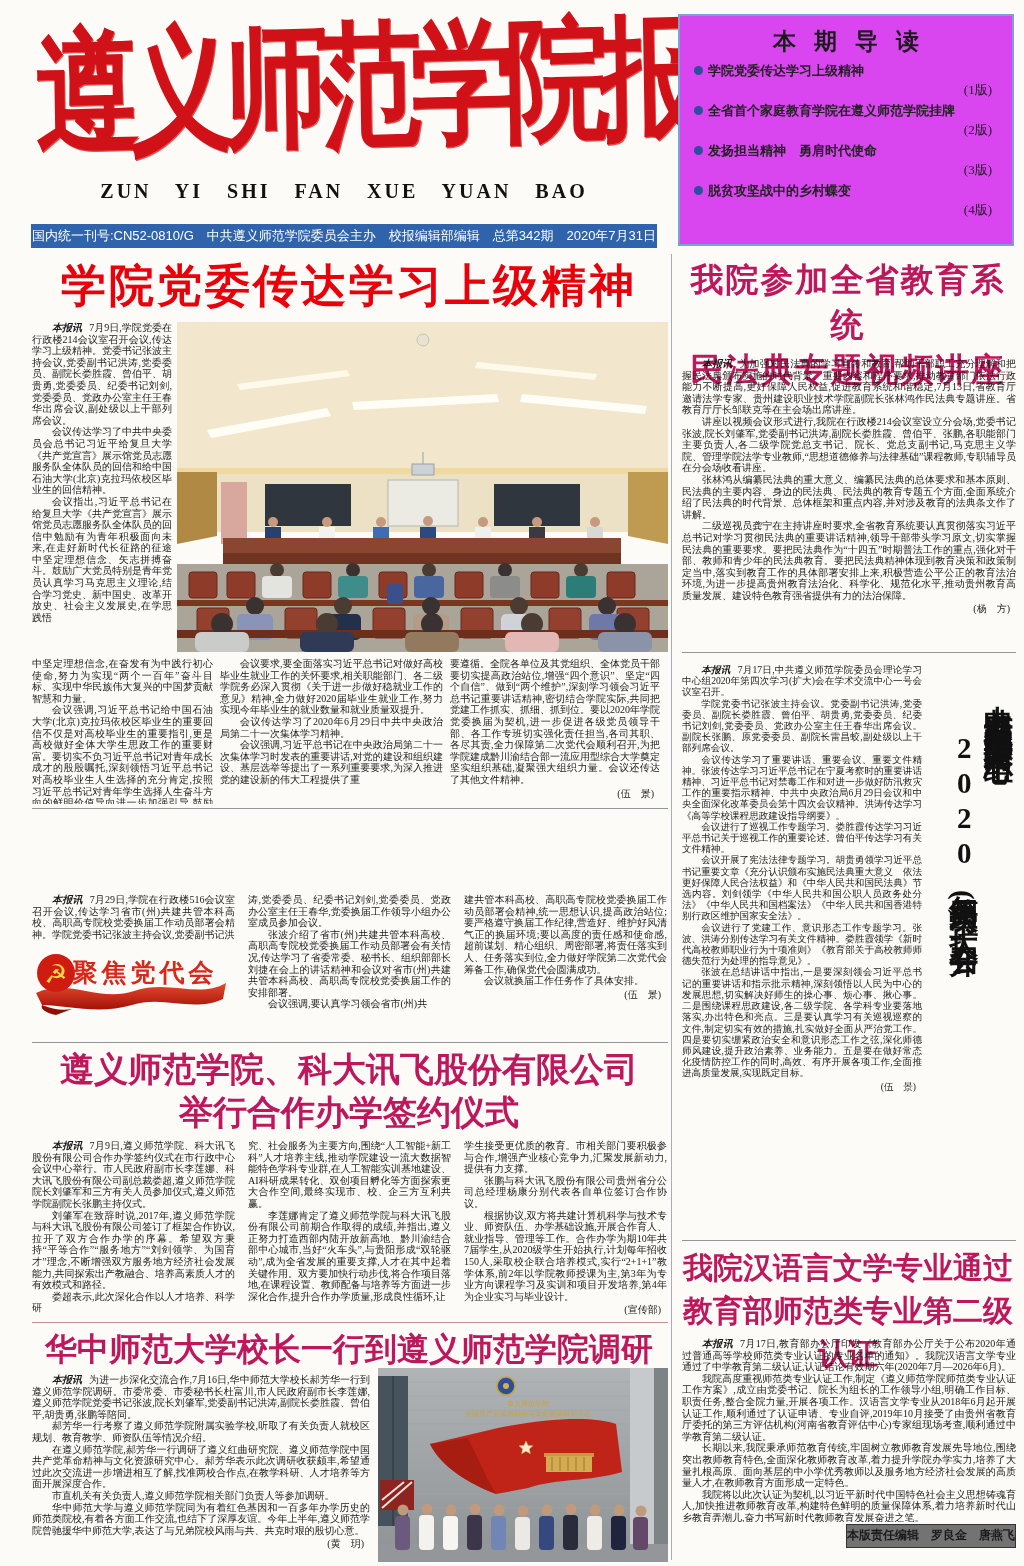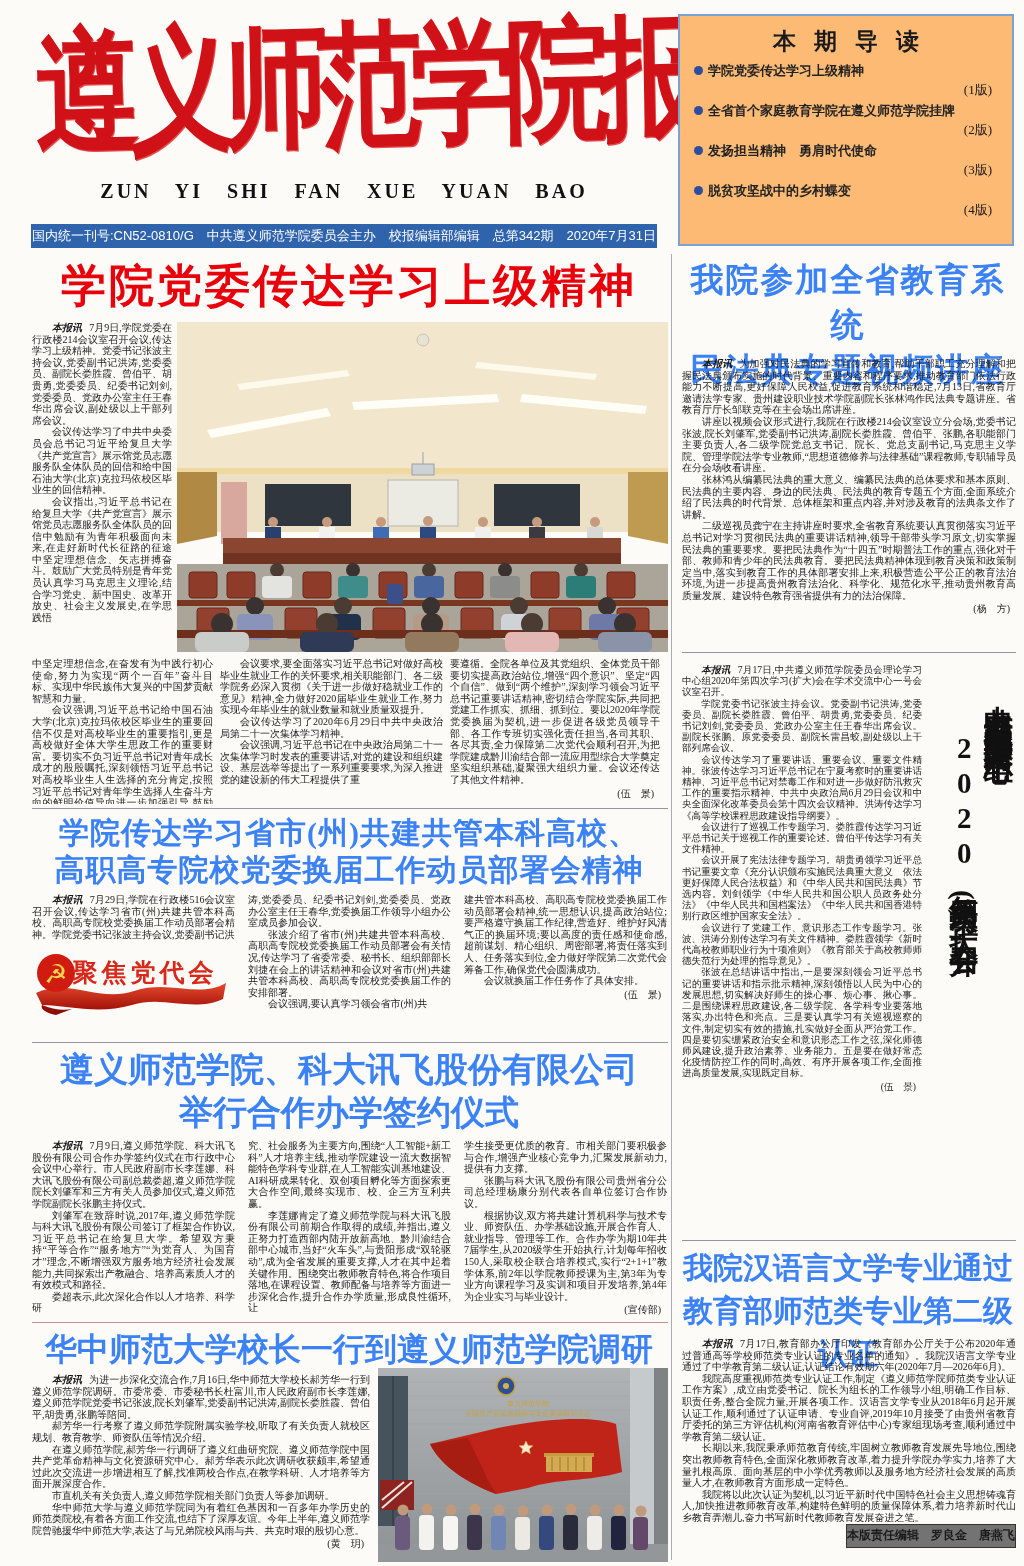--- a/index.html
+++ b/index.html
@@ -11,30 +11,30 @@
     font-size:104px;letter-spacing:-10px;white-space:nowrap;
     transform:scaleY(1.28) rotate(-1.2deg);transform-origin:left top;
     text-shadow:1px 1px 0 #e5504f;}
   .pinyin{position:absolute;left:30px;top:180px;width:628px;text-align:center;
     font-size:20px;font-weight:bold;letter-spacing:3px;word-spacing:16px;color:#111;}
   .infobar{position:absolute;left:31px;top:224px;width:626px;height:24px;background:#2f63ac;
     color:#fff;font-size:13px;line-height:24px;text-align:center;
     font-family:"Liberation Sans",sans-serif;}
   
   .digest{position:absolute;left:678px;top:14px;width:336px;height:232px;
-    border:2px solid #79a3d6;background:#fdba74;box-sizing:border-box;}
+    border:2px solid #79a3d6;background:#d946ef;box-sizing:border-box;}
   .digest-title{text-align:center;font-size:23px;font-weight:bold;letter-spacing:18px;
     text-indent:18px;margin-top:10px;}
   .digest-item{margin:5px 14px 0 14px;font-size:13px;font-weight:bold;line-height:17px;color:#222;}
   .digest-item .dot{display:inline-block;width:9px;height:9px;border-radius:50%;
     background:#2d4f9e;margin-right:5px;}
   .digest-page{text-align:right;font-size:13px;margin:3px 20px 0 0;line-height:15px;}
   
   .hl-sans{font-family:"Liberation Sans",sans-serif;}
-  .headline{position:absolute;text-align:center;font-weight:900;color:#3b82f6;}
+  .headline{position:absolute;text-align:center;font-weight:900;color:#be185d;}
   p{margin:0;}
   .body-txt{font-size:10px;line-height:11.6px;text-align:justify;overflow:hidden;}
   .ind{text-indent:2em;}
   .lead{margin-right:7px;font-family:"Liberation Sans",sans-serif;font-style:italic;}
   .byline{text-align:right;padding-right:6px;margin-top:2px;}
   .rule{position:absolute;border-top:1px solid #8f969c;}
   .vrule{position:absolute;left:671px;top:254px;width:1px;height:1306px;background:#a7adb3;}
   .cols{position:absolute;display:flex;}
   
   .a1-head{left:30px;top:256px;width:638px;font-size:45px;letter-spacing:3px;color:#e8000b;}
@@ -203,24 +203,20 @@
       <p class="ind">会议强调,习近平总书记在中央政治局第二十一次集体学习时发表的重要讲话,对党的建设和组织建设、基层选举等提出了一系列重要要求,为深入推进党的建设新的伟大工程提供了重</p>
     </div>
     <div class="c3">
       <p>要遵循。全院各单位及其党组织、全体党员干部要切实提高政治站位,增强“四个意识”、坚定“四个自信”、做到“两个维护”,深刻学习领会习近平总书记重要讲话精神,密切结合学院实际,共同把党建工作抓实、抓细、抓到位。要以2020年学院党委换届为契机,进一步促进各级党员领导干部、各工作专班切实强化责任担当,各司其职、各尽其责,全力保障第二次党代会顺利召开,为把学院建成黔川渝结合部一流应用型综合大学奠定坚实组织基础,凝聚强大组织力量。会议还传达了其他文件精神。</p>
       <p class="byline">(伍　景)</p>
     </div>
   </div>
 
   <div class="rule" style="left:32px;top:808px;width:636px;"></div>
 
-  <div class="headline a2-head">
-    <div>学院传达学习省市(州)共建共管本科高校、</div>
-    <div>高职高专院校党委换届工作动员部署会精神</div>
-  </div>
   <div class="cols a2-body body-txt">
     <div>
       <p class="ind"><b class="lead">本报讯</b><span>7月29日,学院在行政楼516会议室召开会议,传达学习省市(州)共建共管本科高校、高职高专院校党委换届工作动员部署会精神。学院党委书记张波主持会议,党委副书记洪</span></p>
       <svg class="banner" viewBox="0 0 196 72">
         <defs>
           <linearGradient id="rg" x1="0" y1="0" x2="0" y2="1">
             <stop offset="0" stop-color="#e64a2e"></stop>
               <stop offset="1" stop-color="#a31208"></stop>
           </linearGradient>
         </defs>
@@ -245,26 +241,26 @@
 
   <div class="rule" style="left:32px;top:1042px;width:636px;"></div>
 
   <div class="headline a3-head">
     <div>遵义师范学院、科大讯飞股份有限公司</div>
     <div>举行合作办学签约仪式</div>
   </div>
   <div class="cols a3-body body-txt">
     <div>
       <p class="ind"><b class="lead">本报讯</b><span>7月9日,遵义师范学院、科大讯飞股份有限公司合作办学签约仪式在市行政中心会议中心举行。市人民政府副市长李莲娜、科大讯飞股份有限公司副总裁娄超,遵义师范学院院长刘肇军和三方有关人员参加仪式,遵义师范学院副院长张鹏主持仪式。</span></p>
-      <p class="ind">刘肇军在致辞时说,2017年,遵义师范学院与科大讯飞股份有限公司签订了框架合作协议,习近平总书记在给复旦大学。希望双方秉持“平等合作”“服务地方”“为党育人、为国育才”理念,不断增强双方服务地方经济社会发展能力,共同探索出产教融合、培养高素质人才的有效模式和路径。</p>
+      <p class="ind">刘肇军在致辞时说,2017年,遵义师范学院与科大讯飞股份有限公司签订了框架合作协议,拉开了双方合作办学的序幕。希望双方秉持“平等合作”“服务地方”“刘剑领学、为国育才”理念,不断增强双方服务地方经济社会发展能力,共同探索出产教融合、培养高素质人才的有效模式和路径。</p>
       <p class="ind">娄超表示,此次深化合作以人才培养、科学研</p>
     </div>
     <div>
       <p>究、社会服务为主要方向,围绕“人工智能+新工科”人才培养主线,推动学院建设一流大数据智能特色学科专业群,在人工智能实训基地建设、AI科研成果转化、双创项目孵化等方面探索更大合作空间,最终实现市、校、企三方互利共赢。</p>
-      <p class="ind">李莲娜肯定了遵义师范学院与科大讯飞股份有限公司前期合作取得的成绩,并指出,遵义正努力打造西部内陆开放新高地、黔川渝结合部中心城市,当好“火车头”,与贵阳形成“双轮驱动”,成为全省发展的重要支撑,人才在其中起着关键作用。围绕突出教师教育特色,将合作项目落地,在课程设置、教师配备与培养等方面进一步深化合作,提升合作办学质量,形成良性循环,让</p>
+      <p class="ind">李莲娜肯定了遵义师范学院与科大讯飞股份有限公司前期合作取得的成绩,并指出,遵义正努力打造西部内陆开放新高地、黔川渝结合部中心城市,当好“火车头”,与贵阳形成“双轮驱动”,成为全省发展的重要支撑,人才在其中起着关键作用。双方要加快行动步伐,将合作项目落地,在课程设置、教师配备与培养等方面进一步深化合作,提升合作办学质量,形成良性循环,让</p>
     </div>
     <div>
       <p>学生接受更优质的教育。市相关部门要积极参与合作,增强产业核心竞争力,汇聚发展新动力,提供有力支撑。</p>
       <p class="ind">张鹏与科大讯飞股份有限公司贵州省分公司总经理杨康分别代表各自单位签订合作协议。</p>
       <p class="ind">根据协议,双方将共建计算机科学与技术专业、师资队伍、办学基础设施,开展合作育人、就业指导、管理等工作。合作办学为期10年共7届学生,从2020级学生开始执行,计划每年招收150人,采取校企联合培养模式,实行“2+1+1”教学体系,前2年以学院教师授课为主,第3年为专业方向课程学习及实训和项目开发培养,第4年为企业实习与毕业设计。</p>
       <p class="byline">(宣传部)</p>
     </div>
   </div>
 
   <div class="rule rule-red" style="left:32px;top:1322px;width:636px;"></div>

